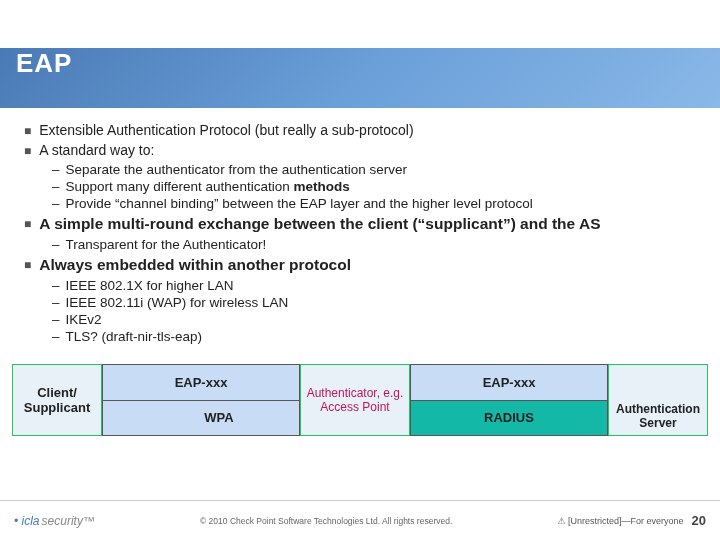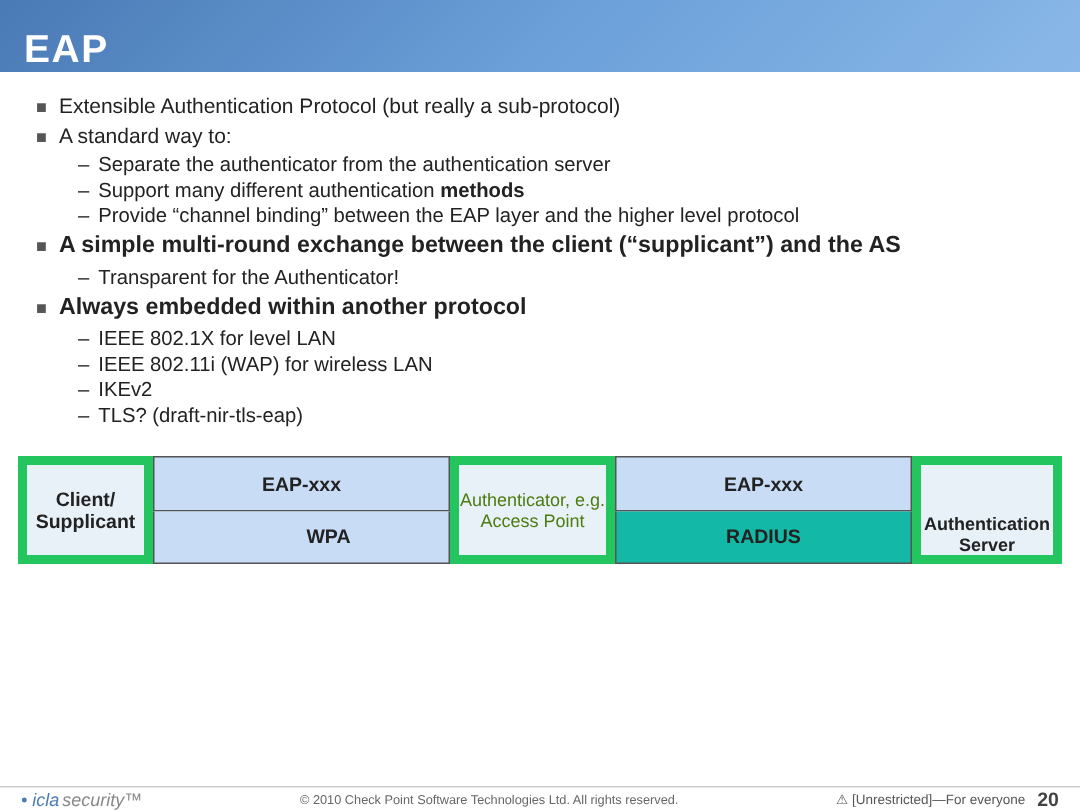--- a/index.html
+++ b/index.html
@@ -8,26 +8,27 @@
       height: 540px;
       font-family: Arial, sans-serif;
       background: #fff;
       overflow: hidden;
       position: relative;
     }
 
     
     .header {
       background: linear-gradient(135deg, #4a7ab5 0%, #6a9fd8 50%, #8ab8e8 100%);
-      height: 48px;
-      display: flex;
-      align-items: flex-end;
+      height: 60px;
+      display: flex;
+      align-items: flex-start;
       justify-content: space-between;
       padding: 0 16px;
       position: relative;
+      margin-top: 48px;
     }
     .header-title {
       color: #fff;
       font-size: 26px;
       font-weight: bold;
       letter-spacing: 1px;
     }
     .header-logo {
       display: flex;
       align-items: center;
@@ -100,40 +101,40 @@
       height: 72px;
     }
     .diag-cell {
       display: flex;
       flex-direction: column;
       align-items: center;
       justify-content: center;
       font-size: 13px;
       font-weight: bold;
       text-align: center;
-      border: 6px solid #22c55e;
+      border: 1px solid #22c55e;
       flex: 1;
     }
     .diag-cell-client {
       background: #e8f0f8;
       color: #222;
       flex: 0 0 90px;
     }
     .diag-cell-eapxxx-1 {
       background: #c8ddf5;
       color: #222;
     }
     .diag-cell-wpa {
       background: #c8ddf5;
       color: #222;
       padding-left: 36px;
     }
     .diag-cell-middle {
       background: #e8f0f8;
-      color: #4d7c0f;
+      color: #be185d;
       flex: 0 0 110px;
       text-align: center;
     }
     .diag-cell-eapxxx-2 {
       background: #c8ddf5;
       color: #222;
     }
     .diag-cell-radius {
       background: #14b8a6;
       color: #222;
@@ -156,21 +157,21 @@
     .diag-col .diag-cell + .diag-cell {
       border-top: none;
     }
 
     
     .footer {
       position: absolute;
       bottom: 0;
       left: 0;
       right: 0;
-      height: 16px;
+      height: 40px;
       border-top: 1px solid #ccc;
       display: flex;
       align-items: center;
       justify-content: space-between;
       padding: 0 14px;
       font-size: 9px;
       color: #555;
     }
     .footer-logo {
       font-style: italic;
@@ -240,21 +241,21 @@
   </ul>
 
   <div class="bullet-item">
     <span class="bullet-sq">■</span>
     <span class="large-text">Always embedded within another protocol</span>
   </div>
 
   <ul class="sub-list">
     <li class="sub-item">
       <span class="sub-dash">–</span>
-      <span>IEEE 802.1X for level LAN</span>
+      <span>IEEE 802.1X for higher LAN</span>
     </li>
     <li class="sub-item">
       <span class="sub-dash">–</span>
       <span>IEEE 802.11i (WAP) for wireless LAN</span>
     </li>
     <li class="sub-item">
       <span class="sub-dash">–</span>
       <span>IKEv2</span>
     </li>
     <li class="sub-item">

